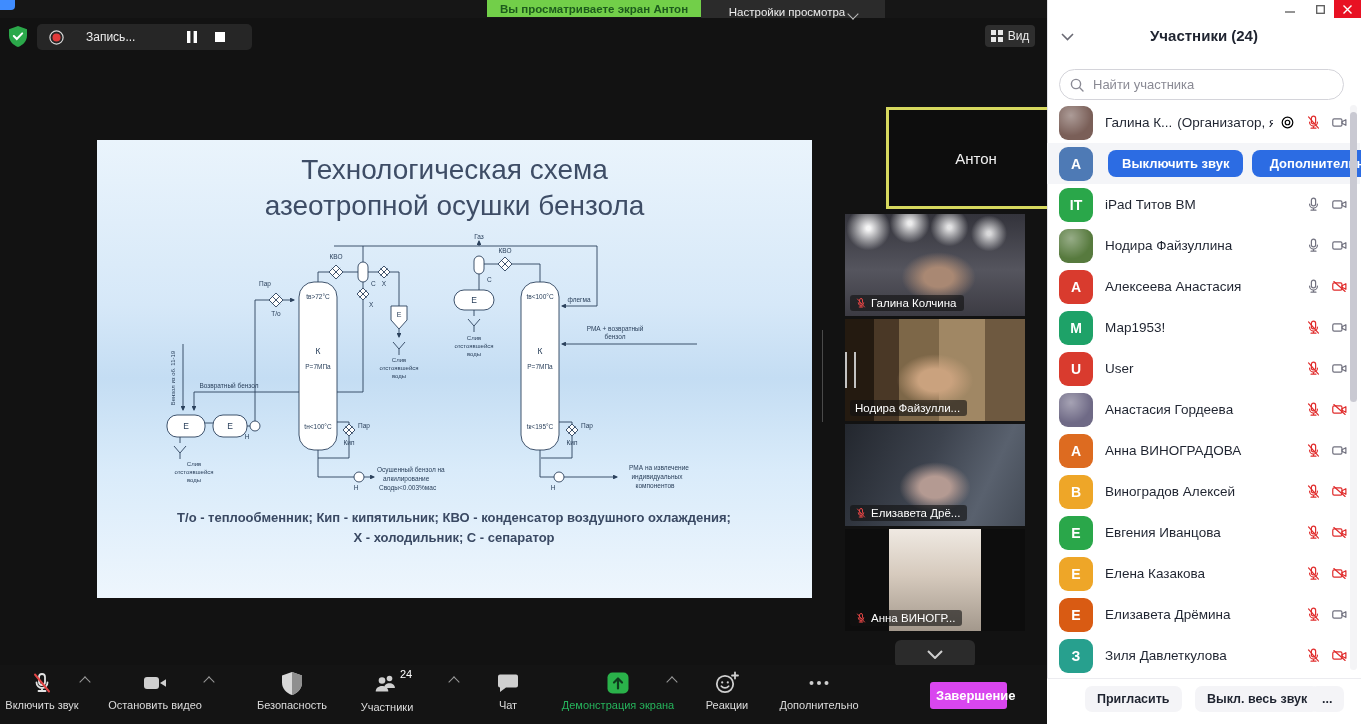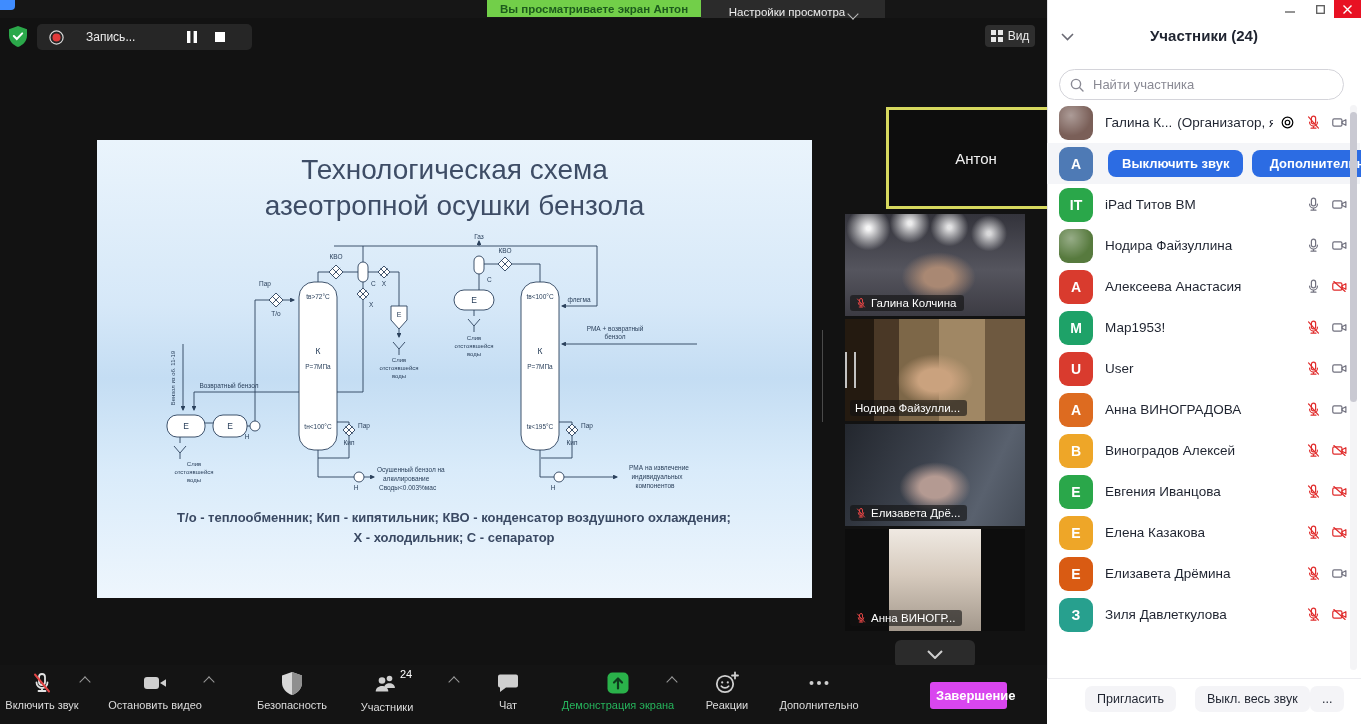--- a/index.html
+++ b/index.html
@@ -103,21 +103,21 @@
   .pic *{stroke:currentColor;fill:none;stroke-width:1.7;stroke-linecap:round;stroke-linejoin:round;}
   .st-on{color:#71717f;} .st-muted,.st-off{color:#e02b2b;}
   .st-on .slash{display:none;}
   .chipmic{width:12px;height:12px;} .chipmic *{stroke:#e04444;fill:none;stroke-width:2;stroke-linecap:round;}
   .bluebtn{position:absolute;top:7px;height:27px;background:#2c6ce3;border:0;border-radius:8px;color:#fff;
            font-size:13px;font-weight:700;cursor:pointer;font-family:inherit;white-space:nowrap;padding:0 14px;}
   .scroll-track{left:1350px;top:105px;width:7px;height:565px;background:#f4f4f6;border-radius:4px;}
   .scroll-thumb{left:1350px;top:112px;width:7px;height:290px;background:#c9c9d2;border-radius:4px;cursor:pointer;}
   .pfooter{left:1047px;top:678px;width:314px;height:46px;border-top:1px solid #ececf0;background:#fff;}
   .fbtn{position:absolute;top:7px;height:26px;background:#f4f4f7;border:0;border-radius:7px;color:#1f2430;
-        font-size:12.5px;cursor:pointer;font-family:inherit;padding:0 12px;}
+        font-size:12.5px;cursor:pointer;font-family:inherit;padding:0 12px;font-weight:bold;}
 </style>
 </head>
 <body>
 
 <div id="app">
 
   <div class="abs stage"></div>
   <div class="abs titlebar"></div>
   <div class="abs app-chip"></div>
   <div class="abs banner">Вы просматриваете экран Антон</div>
@@ -569,20 +569,38 @@
             <path class="slash" d="M5 4l14 16"></path>
         </svg>
         <svg class="pic st-on" viewBox="0 0 24 24">
           <rect x="2.5" y="7" width="13" height="10" rx="2"></rect>
             <path d="M15.5 11l5.5-3v8l-5.5-3z"></path>
             <path class="slash" d="M4 5l16 14"></path>
         </svg>
       </div>
     </div>
 
+    <div class="prow">
+      <div class="pav avatar-photo" style="background: rgb(111, 106, 134);">
+          <span></span>
+        </div>
+      <div class="pnm"><span>Анастасия Гордеева</span></div>
+      <div class="pics">
+        <svg class="pic st-muted" viewBox="0 0 24 24">
+          <rect x="9" y="3" width="6" height="11" rx="3"></rect>
+            <path d="M6.5 11.5a5.5 5.5 0 0 0 11 0M12 17v3M8.5 20h7"></path>
+            <path class="slash" d="M5 4l14 16"></path>
+        </svg>
+        <svg class="pic st-off" viewBox="0 0 24 24">
+          <rect x="2.5" y="7" width="13" height="10" rx="2"></rect>
+            <path d="M15.5 11l5.5-3v8l-5.5-3z"></path>
+            <path class="slash" d="M4 5l16 14"></path>
+        </svg>
+      </div>
+    </div>
 
     <div class="prow">
       <div class="pav" style="background: rgb(221, 107, 32);">
           <span>А</span>
         </div>
       <div class="pnm"><span>Анна ВИНОГРАДОВА</span></div>
       <div class="pics">
         <svg class="pic st-muted" viewBox="0 0 24 24">
           <rect x="9" y="3" width="6" height="11" rx="3"></rect>
             <path d="M6.5 11.5a5.5 5.5 0 0 0 11 0M12 17v3M8.5 20h7"></path>

